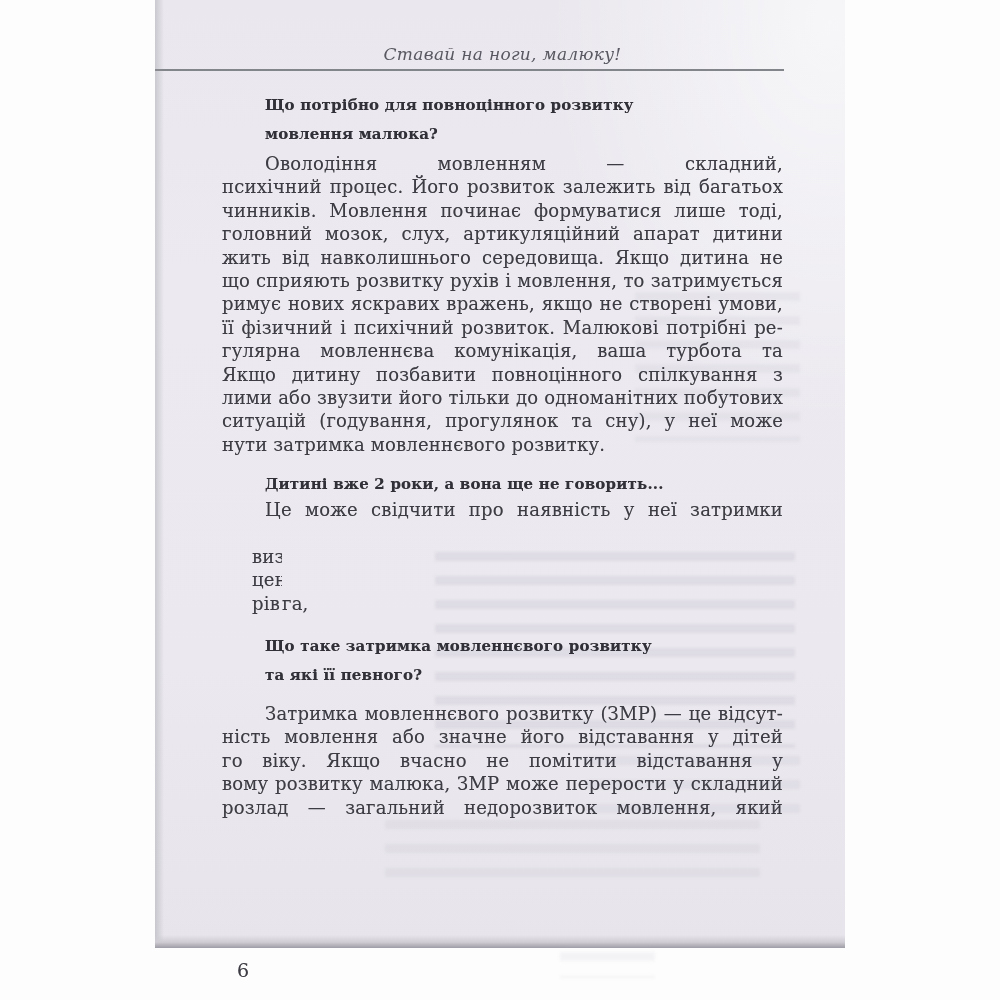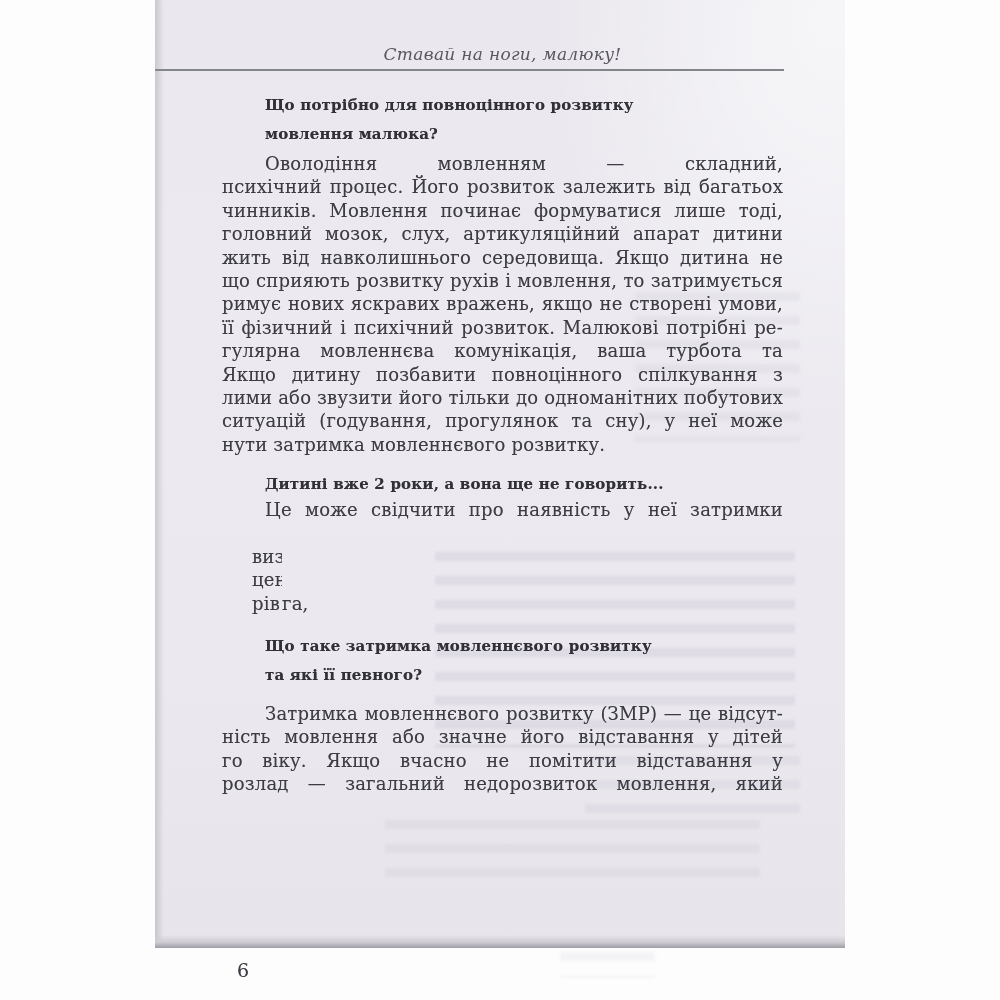--- a/index.html
+++ b/index.html
@@ -119,20 +119,21 @@
         </div><div class="block bullet"><div class="line end bfirst"></div></div><div class="block bullet"><div class="line bfirst"></div><div class="line">визначити наявність чи відсутність органічного ураження</div><div class="line">центральної нервової системи, зокрема мовленнєвих цент-</div><div class="line end">рів кори головного мозку;</div></div><div class="block bullet"><div class="line bfirst"></div><div class="line end">га, корекційного педагога чи психіатра.</div></div></div>
       <div class="section sec-2">
         <div class="heading">
           <div class="heading-line">Що таке затримка мовленнєвого розвитку</div>
           <div class="heading-line">та які її певного?</div>
         </div>
         <div class="block p">
           <div class="line indent">Затримка мовленнєвого розвитку (ЗМР) — це відсут-</div>
           <div class="line">ність мовлення або значне його відставання у дітей ранньо-</div>
           <div class="line">го віку. Якщо вчасно не помітити відставання у мовленнє-</div>
+          <div class="line">вому розвитку малюка, ЗМР може перерости у складний</div>
           <div class="line">розлад — загальний недорозвиток мовлення, який важко</div>
         </div>
       </div>
     </div>
 
   <div class="page-number">6</div>
 
   <div class="edge-left"></div>
   <div class="edge-bottom"></div>
 </div>

